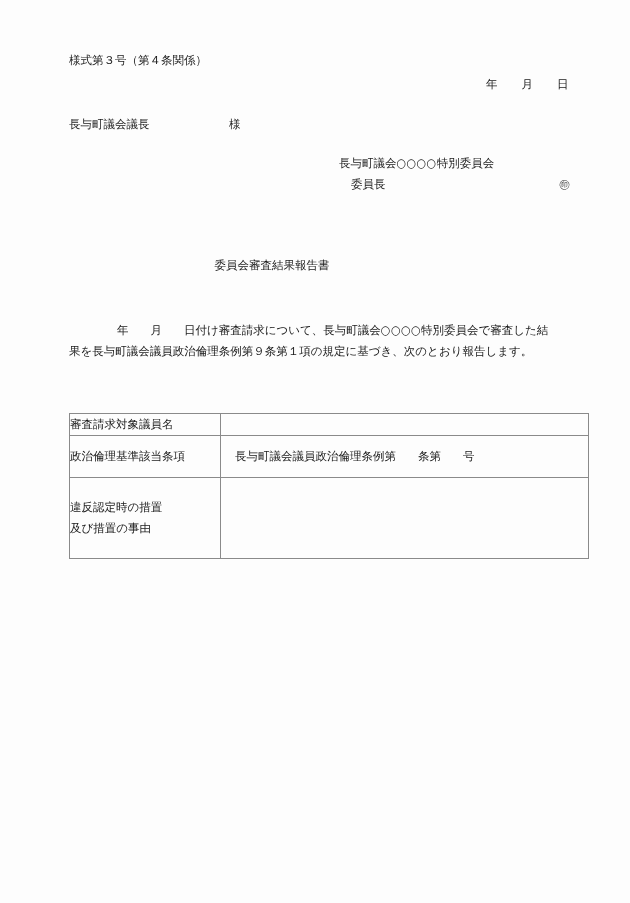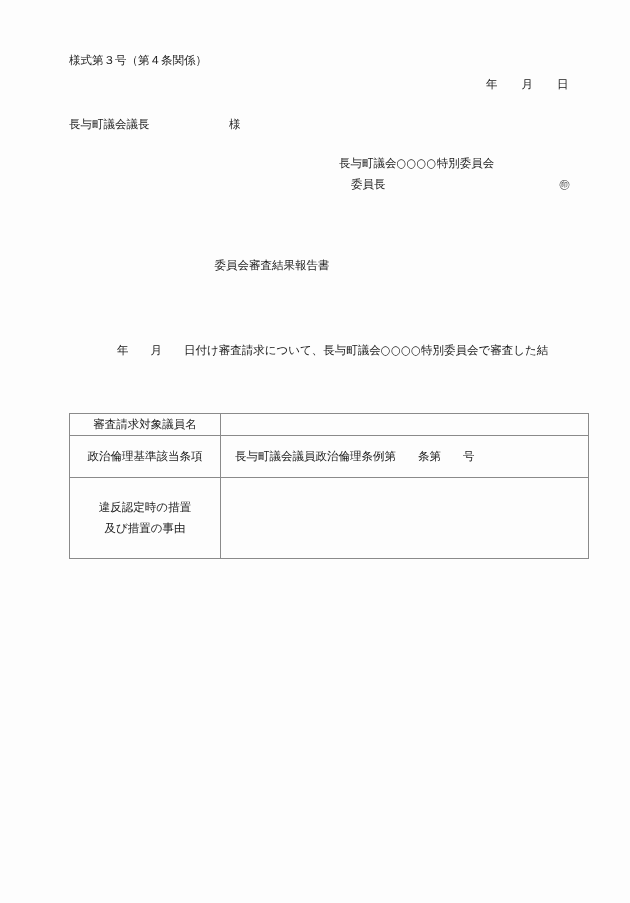--- a/index.html
+++ b/index.html
@@ -29,42 +29,41 @@
     .sender-org { left: 339px; top: 158px; }
     .sender-title { left: 351px; top: 179px; }
     .seal-mark { left: 559px; top: 179px; font-size: 11px; }
 
     .doc-title { left: 0; width: 544px; text-align: center; top: 260px; font-size: 11.5px; }
 
     .body-text {
       left: 69px; top: 320px; width: 520px;
       white-space: normal; line-height: 21px;
     }
-    .body-line { display: block; white-space: nowrap; margin-top: 20px; }
+    .body-line { display: block; white-space: nowrap; }
     .indent { display: inline-block; width: 48px; }
     .blank-s { display: inline-block; width: 22px; }
 
     table.report-table {
       position: absolute;
       left: 69px;
       top: 413px;
       width: 520px;
       border-collapse: collapse;
       table-layout: fixed;
     }
     table.report-table td {
       border: 1.5px solid #8a8a8a;
       padding: 0;
       vertical-align: middle;
       font-size: 11.5px;
       line-height: 21px;
     }
     table.report-table td.label {
       width: 150px;
-      text-align: center;
     }
     table.report-table td.value {
       text-align: left;
       padding-left: 14px;
     }
     .row-1 td { height: 20px; }
     .row-2 td { height: 41px; }
     .row-3 td { height: 159px; }
     .row-4 td { height: 139px; }
     .row-5 td { height: 80px; }
@@ -84,20 +83,21 @@
 <div class="abs addressee-honorific">様</div>
 
 <div class="abs sender-org">長与町議会○○○○特別委員会</div>
 <div class="abs sender-title">委員長</div>
 <div class="abs seal-mark">㊞</div>
 
 <div class="abs doc-title">委員会審査結果報告書</div>
 
 <div class="abs body-text">
   <span class="body-line"><span class="indent"></span><span>年</span><span class="blank-s"></span><span>月</span><span class="blank-s"></span><span>日付け審査請求について、長与町議会○○○○特別委員会で審査した結</span></span>
+  <span class="body-line">果を長与町議会議員政治倫理条例第９条第１項の規定に基づき、次のとおり報告します。</span>
 </div>
 
 <table class="report-table">
   <tbody>
       <tr class="row-1">
     <td class="label">審査請求対象議員名</td>
     <td class="value"></td>
   </tr>
   <tr class="row-2">
     <td class="label">政治倫理基準該当条項</td>

